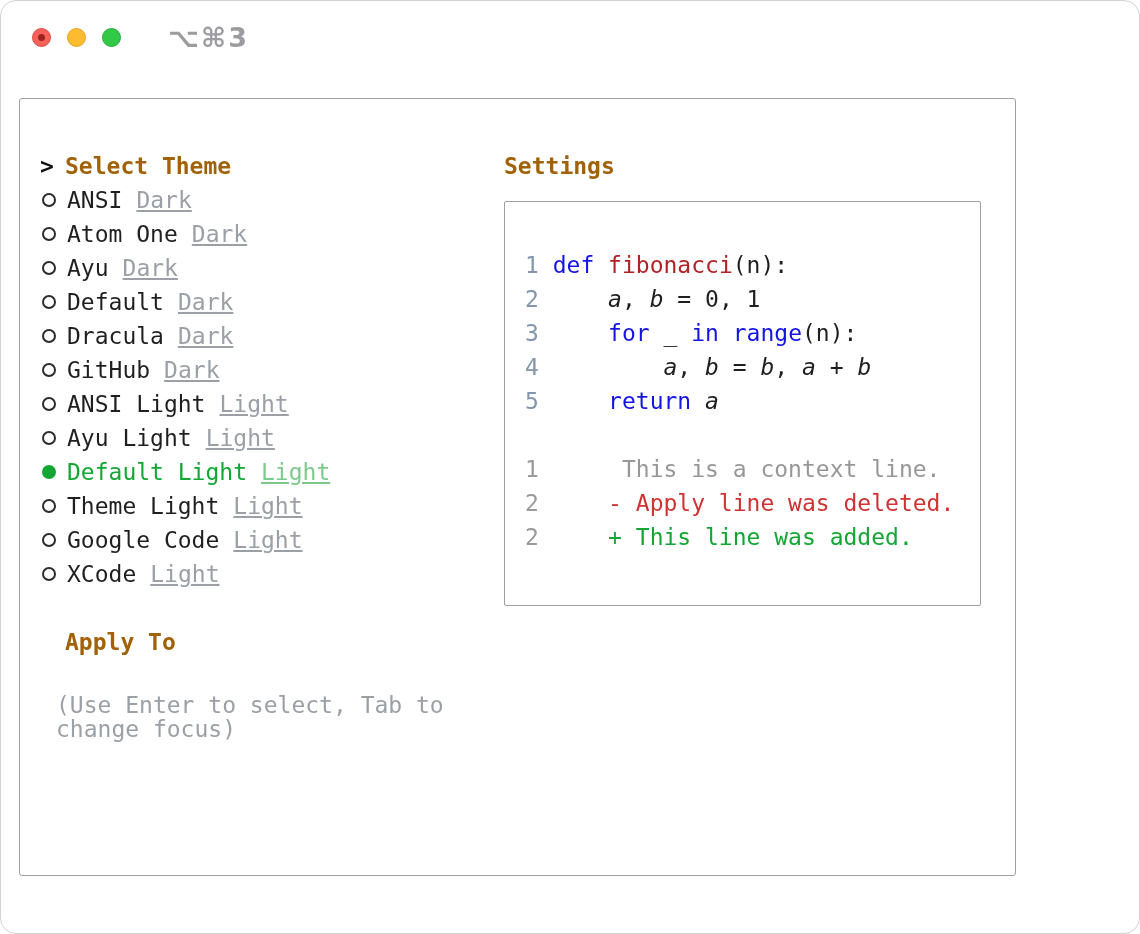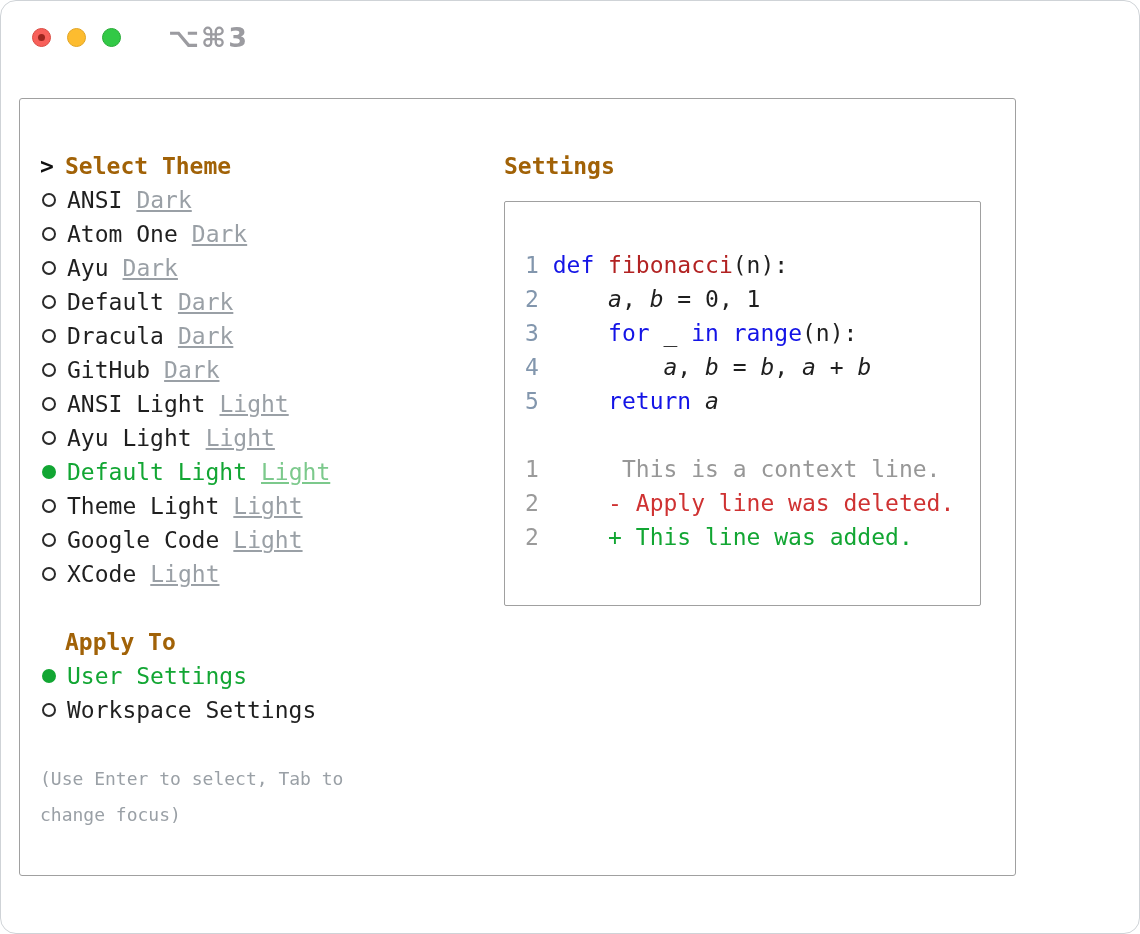--- a/index.html
+++ b/index.html
@@ -43,21 +43,21 @@
   .row{height:34px;display:flex;align-items:center;font-size:23px;color:var(--text-dark);}
   .prefix{width:25px;flex:none;font-weight:bold;color:#111;}
   .title-text{font-weight:bold;color:#a16207;}
   .radio{flex:none;width:14px;height:14px;border-radius:50%;
          border:2px solid #2b2b2b;margin:0 11px 0 2px;}
   .radio.on{background:var(--accent-green);border-color:var(--accent-green);}
   .item-label{color:var(--text-dark);}
   .item-variant{margin-left:14px;color:var(--muted-gray);text-decoration:underline;}
   .item-row.selected .item-label{color:var(--accent-green);}
   .item-row.selected .item-variant{color:var(--selected-variant-green);}
-  .hint{font-size:18px;line-height:36px;color:var(--muted-gray);white-space:pre-line;}
+  .hint{font-size:23px;line-height:24px;color:var(--muted-gray);white-space:pre-line;margin-left:16px;}
   
   .preview-box{margin-top:18px;width:477px;height:405px;
                border:1px solid var(--panel-border);border-radius:2px;
                padding:46px 0 0 20px;overflow:hidden;}
   .code-line{height:34px;line-height:34px;font-size:23px;white-space:pre;}
   .tok-ln{color:var(--code-linenum);}
   .tok-kw{color:var(--keyword-blue);}
   .tok-fn{color:var(--function-red);}
   .tok-pl{color:var(--text-dark);}
   .tok-var{color:var(--text-dark);font-style:italic;}
@@ -151,30 +151,20 @@
           </div>
         </div>
 
       <div class="row"></div>
 
       <div class="row">
         <span class="prefix"></span>
         <span class="title-text">Apply To</span>
       </div>
 
-      <div id="apply-list">
-          <div class="row item-row selected">
-            <span class="radio on"></span>
-            <span class="item-label">User Settings</span>
-          </div>
-          <div class="row item-row">
-            <span class="radio"></span>
-            <span class="item-label">Workspace Settings</span>
-          </div>
-        </div>
 
       <div class="row"></div>
 
       <div class="hint">(Use Enter to select, Tab to
 change focus)</div>
     </div>
 
     <div class="right-col">
       <div class="row">
         <span class="title-text">Settings</span>

